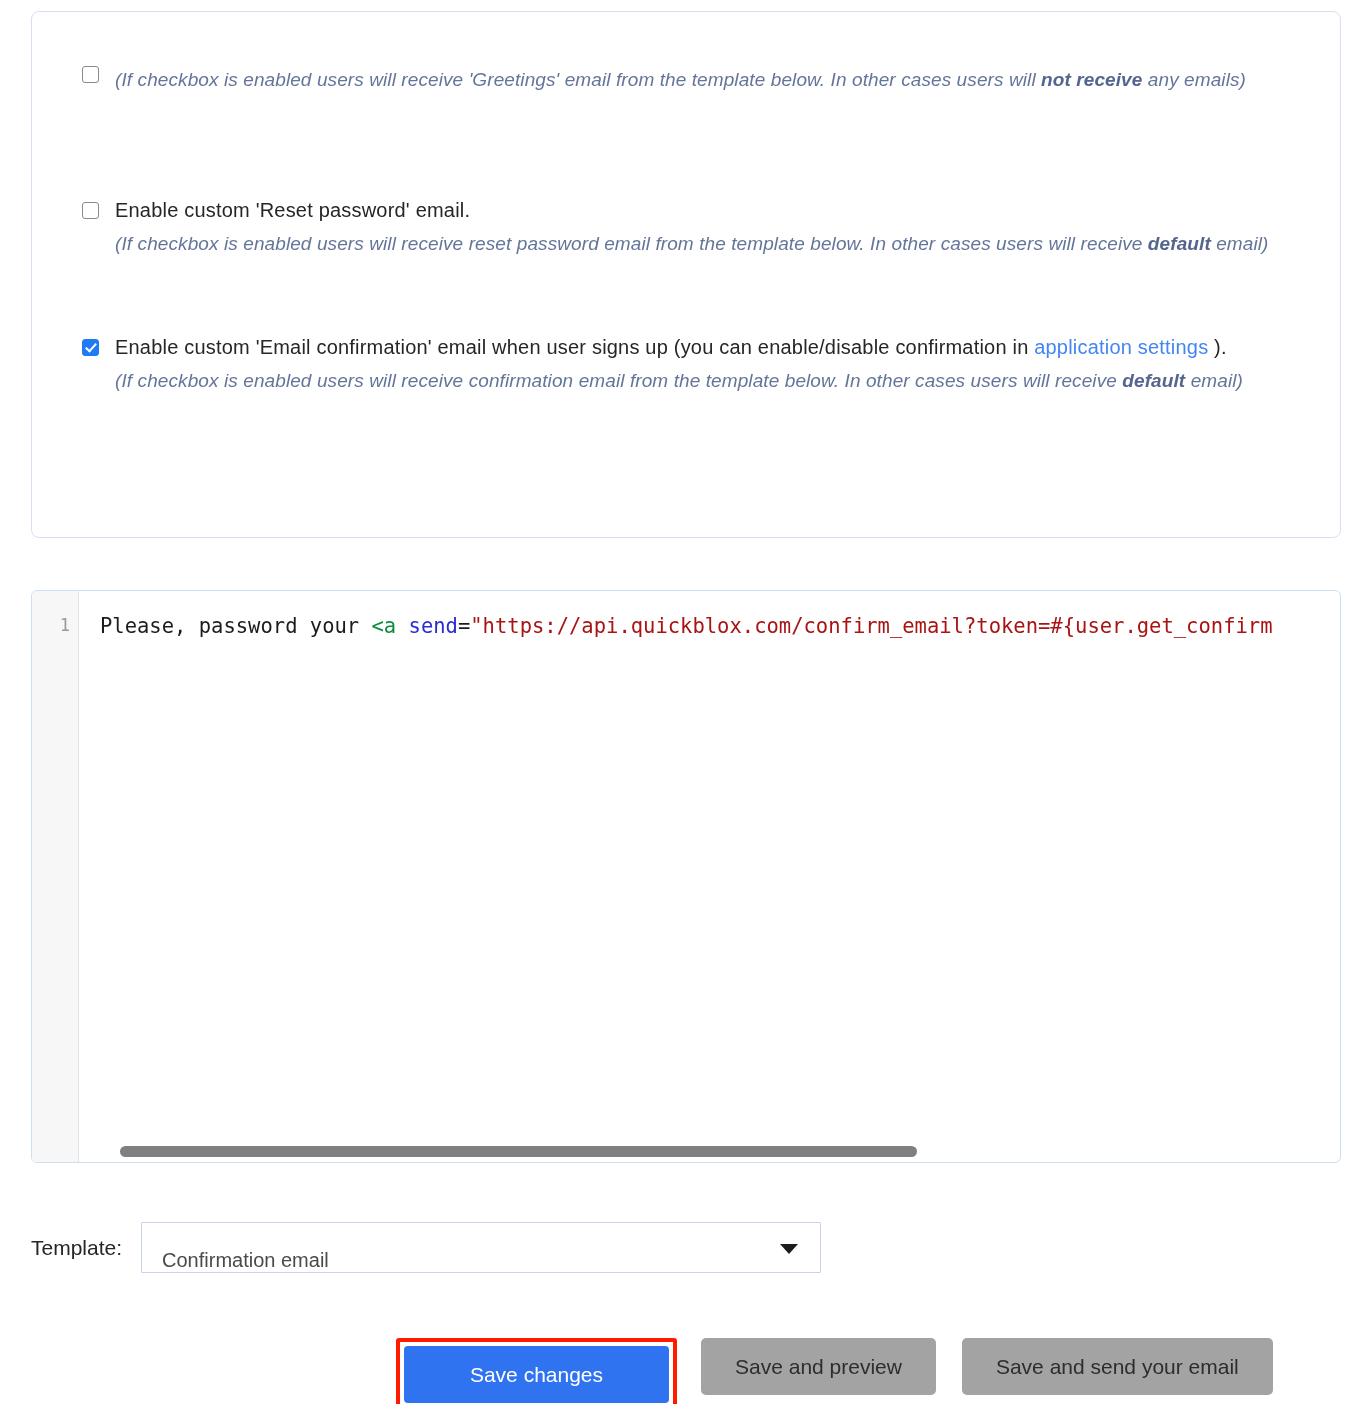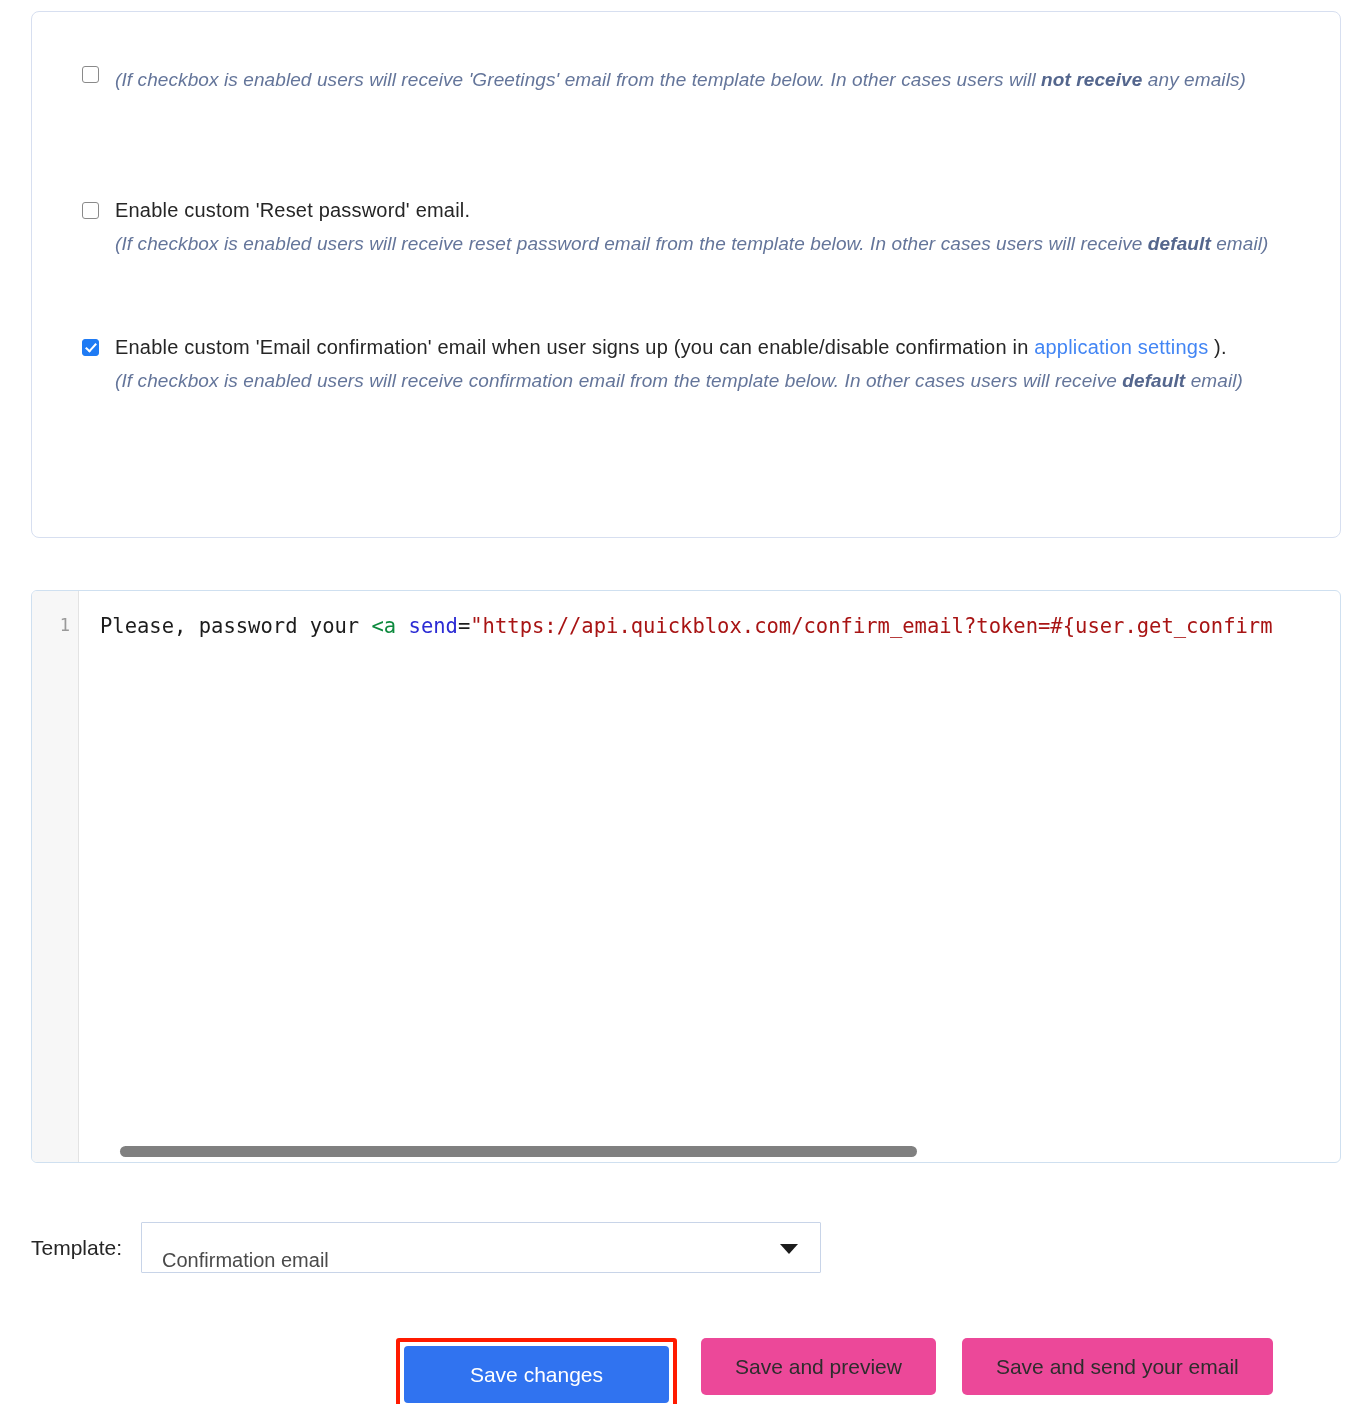--- a/index.html
+++ b/index.html
@@ -240,21 +240,21 @@
     margin-right: 24px;
   }
   .btn-primary {
     background: #3073f0;
     color: #ffffff;
     width: 265px;
     height: 57px;
     border-radius: 4px;
   }
   .btn-secondary {
-    background: #ec4899;
+    background: #a3a3a3;
     color: #2d2d2d;
     padding: 0 34px;
     margin-right: 26px;
   }
   .btn-secondary.last { margin-right: 0; }
 </style>
 </head>
 <body>
 
 <div class="settings-panel">

